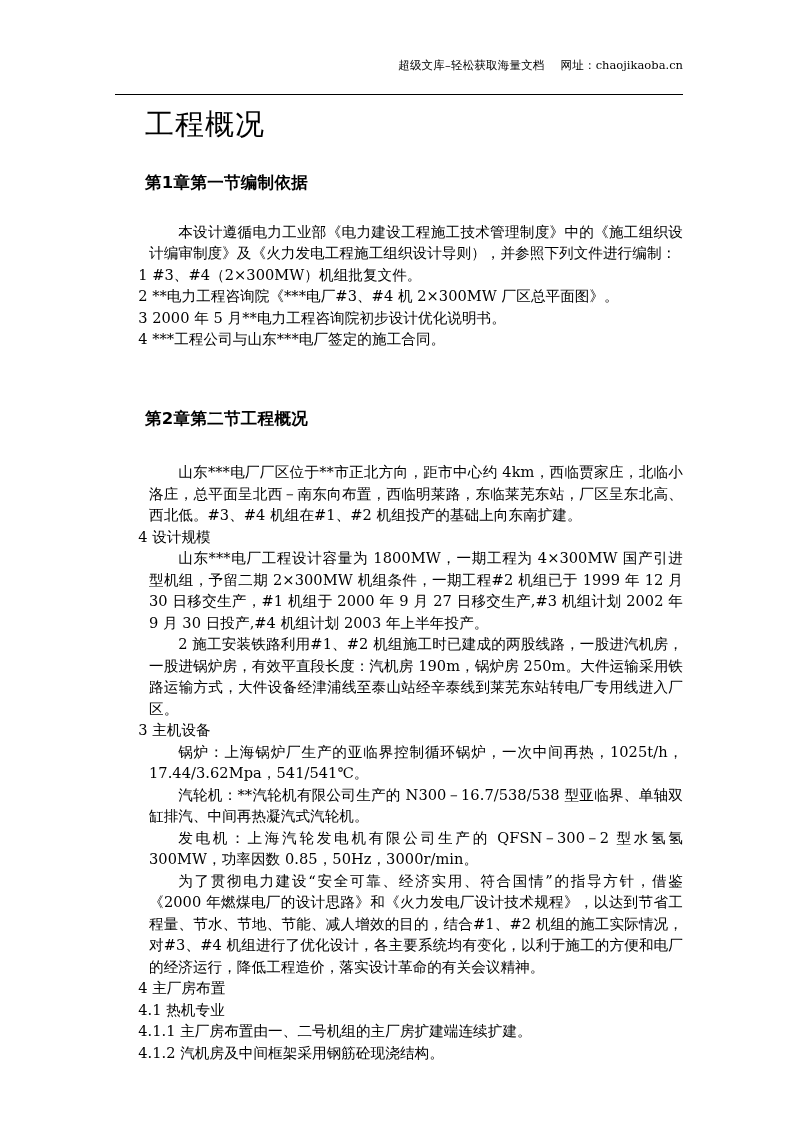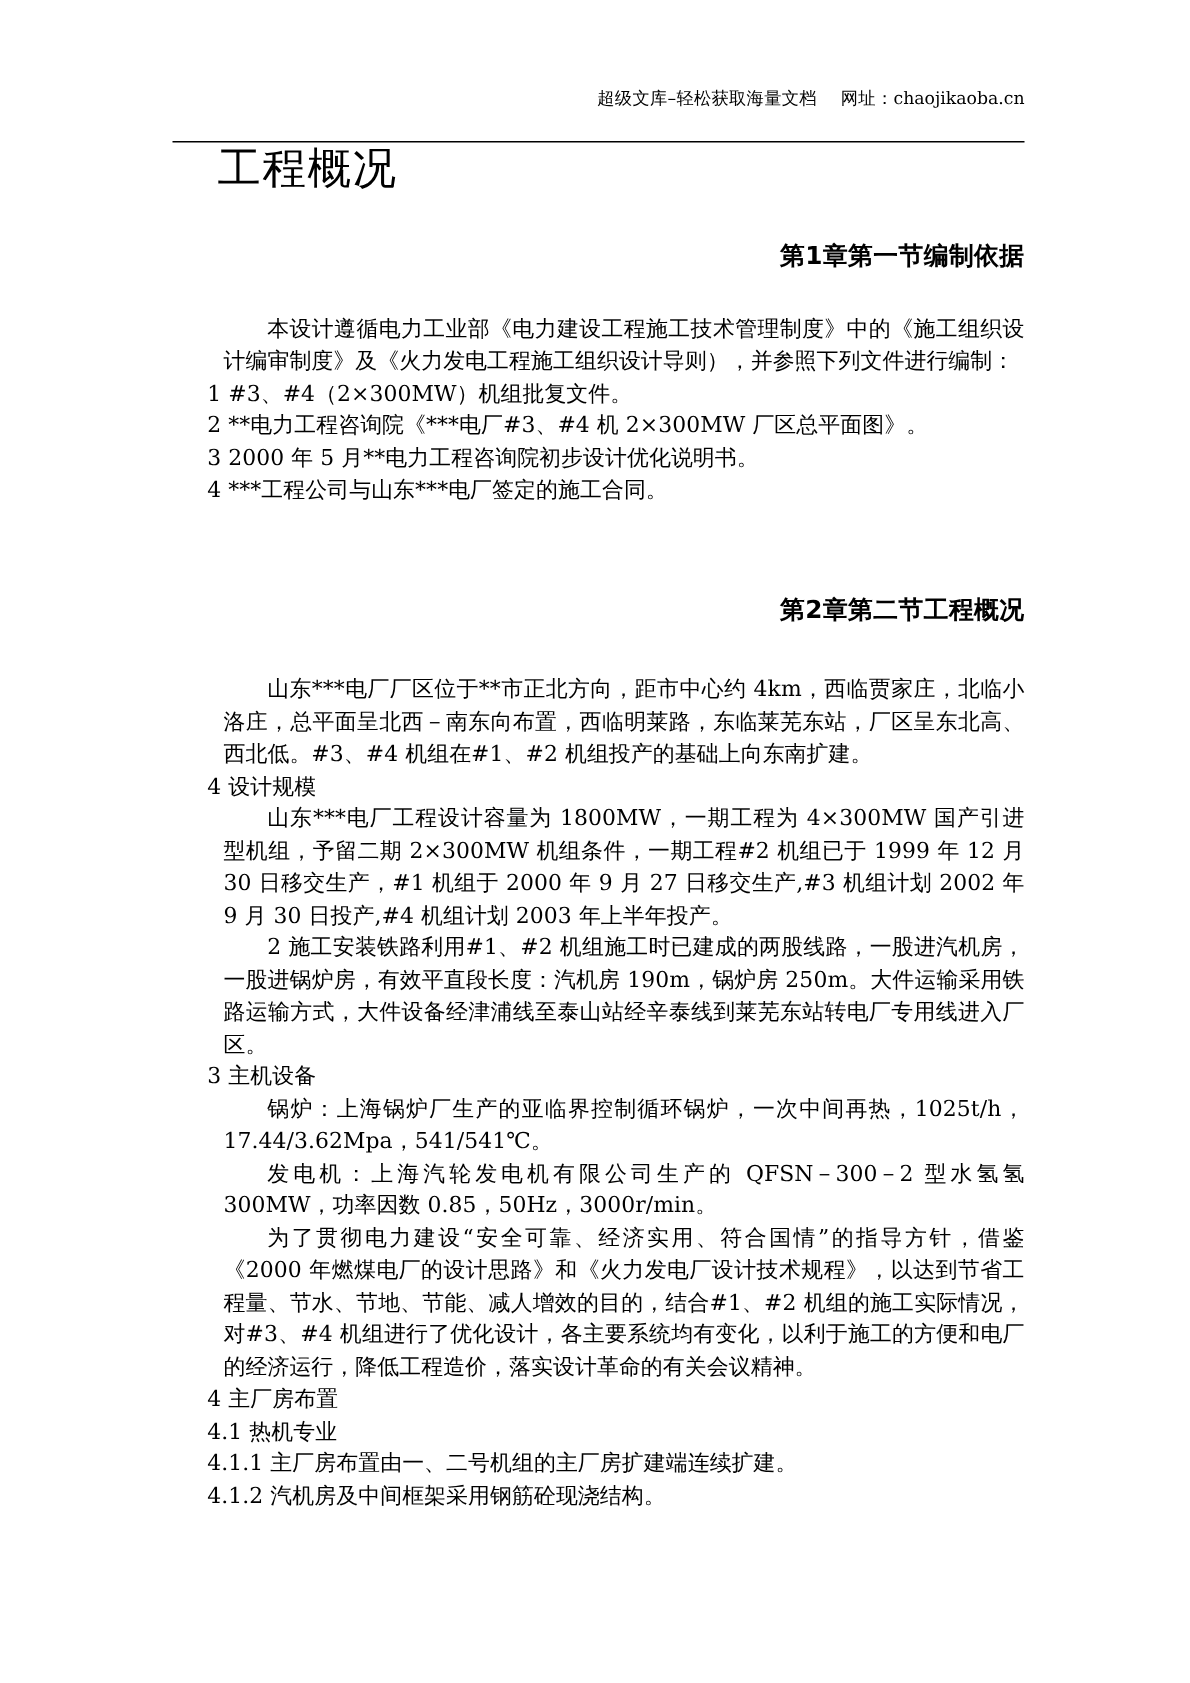--- a/index.html
+++ b/index.html
@@ -57,34 +57,33 @@
     left: 117px;
     top: 94px;
     width: 566px;
   }
 
   h1.doc-title {
     font-family: "DejaVu Serif", "Liberation Serif", serif;
     font-size: 29px;
     font-weight: normal;
     letter-spacing: 1px;
-    margin: 0 0 0 28px;
+    margin: 12px 0 0 28px;
     padding: 0;
     line-height: 1.25;
   }
 
   h2.section-heading {
     font-family: "DejaVu Sans", "Liberation Sans", sans-serif;
     font-size: 16.5px;
     font-weight: bold;
     letter-spacing: 0.3px;
     margin: 0 0 0 28px;
     padding: 0;
     line-height: 1.3;
-    text-align: right;
   }
 
   p.body-para {
     font-size: 14.6px;
     line-height: 21.5px;
     margin: 0;
     padding: 0;
     text-align: justify;
     text-justify: inter-ideograph;
     letter-spacing: 0.05px;
@@ -132,20 +131,21 @@
     <h2 class="section-heading">第2章第二节工程概况</h2>
 
     <div class="spacer-sec-body"></div>
 
     <p class="body-para indent2">山东***电厂厂区位于**市正北方向，距市中心约 4km，西临贾家庄，北临小洛庄，总平面呈北西－南东向布置，西临明莱路，东临莱芜东站，厂区呈东北高、西北低。#3、#4 机组在#1、#2 机组投产的基础上向东南扩建。</p>
     <p class="body-para indent1">4 设计规模</p>
     <p class="body-para indent2">山东***电厂工程设计容量为 1800MW，一期工程为 4×300MW 国产引进型机组，予留二期 2×300MW 机组条件，一期工程#2 机组已于 1999 年 12 月 30 日移交生产，#1 机组于 2000 年 9 月 27 日移交生产,#3 机组计划 2002 年 9 月 30 日投产,#4 机组计划 2003 年上半年投产。</p>
     <p class="body-para indent2">2 施工安装铁路利用#1、#2 机组施工时已建成的两股线路，一股进汽机房，一股进锅炉房，有效平直段长度：汽机房 190m，锅炉房 250m。大件运输采用铁路运输方式，大件设备经津浦线至泰山站经辛泰线到莱芜东站转电厂专用线进入厂区。</p>
     <p class="body-para indent1">3 主机设备</p>
     <p class="body-para indent2">锅炉：上海锅炉厂生产的亚临界控制循环锅炉，一次中间再热，1025t/h，17.44/3.62Mpa，541/541℃。</p>
+    <p class="body-para indent2">汽轮机：**汽轮机有限公司生产的 N300－16.7/538/538 型亚临界、单轴双缸排汽、中间再热凝汽式汽轮机。</p>
     <p class="body-para indent2">发电机：上海汽轮发电机有限公司生产的 QFSN－300－2 型水氢氢 300MW，功率因数 0.85，50Hz，3000r/min。</p>
     <p class="body-para indent2">为了贯彻电力建设“安全可靠、经济实用、符合国情”的指导方针，借鉴《2000 年燃煤电厂的设计思路》和《火力发电厂设计技术规程》，以达到节省工程量、节水、节地、节能、减人增效的目的，结合#1、#2 机组的施工实际情况，对#3、#4 机组进行了优化设计，各主要系统均有变化，以利于施工的方便和电厂的经济运行，降低工程造价，落实设计革命的有关会议精神。</p>
     <p class="body-para indent1">4 主厂房布置</p>
     <p class="body-para indent1">4.1 热机专业</p>
     <p class="body-para indent1">4.1.1 主厂房布置由一、二号机组的主厂房扩建端连续扩建。</p>
     <p class="body-para indent1">4.1.2 汽机房及中间框架采用钢筋砼现浇结构。</p>
 
   </div>
 </div>
 

